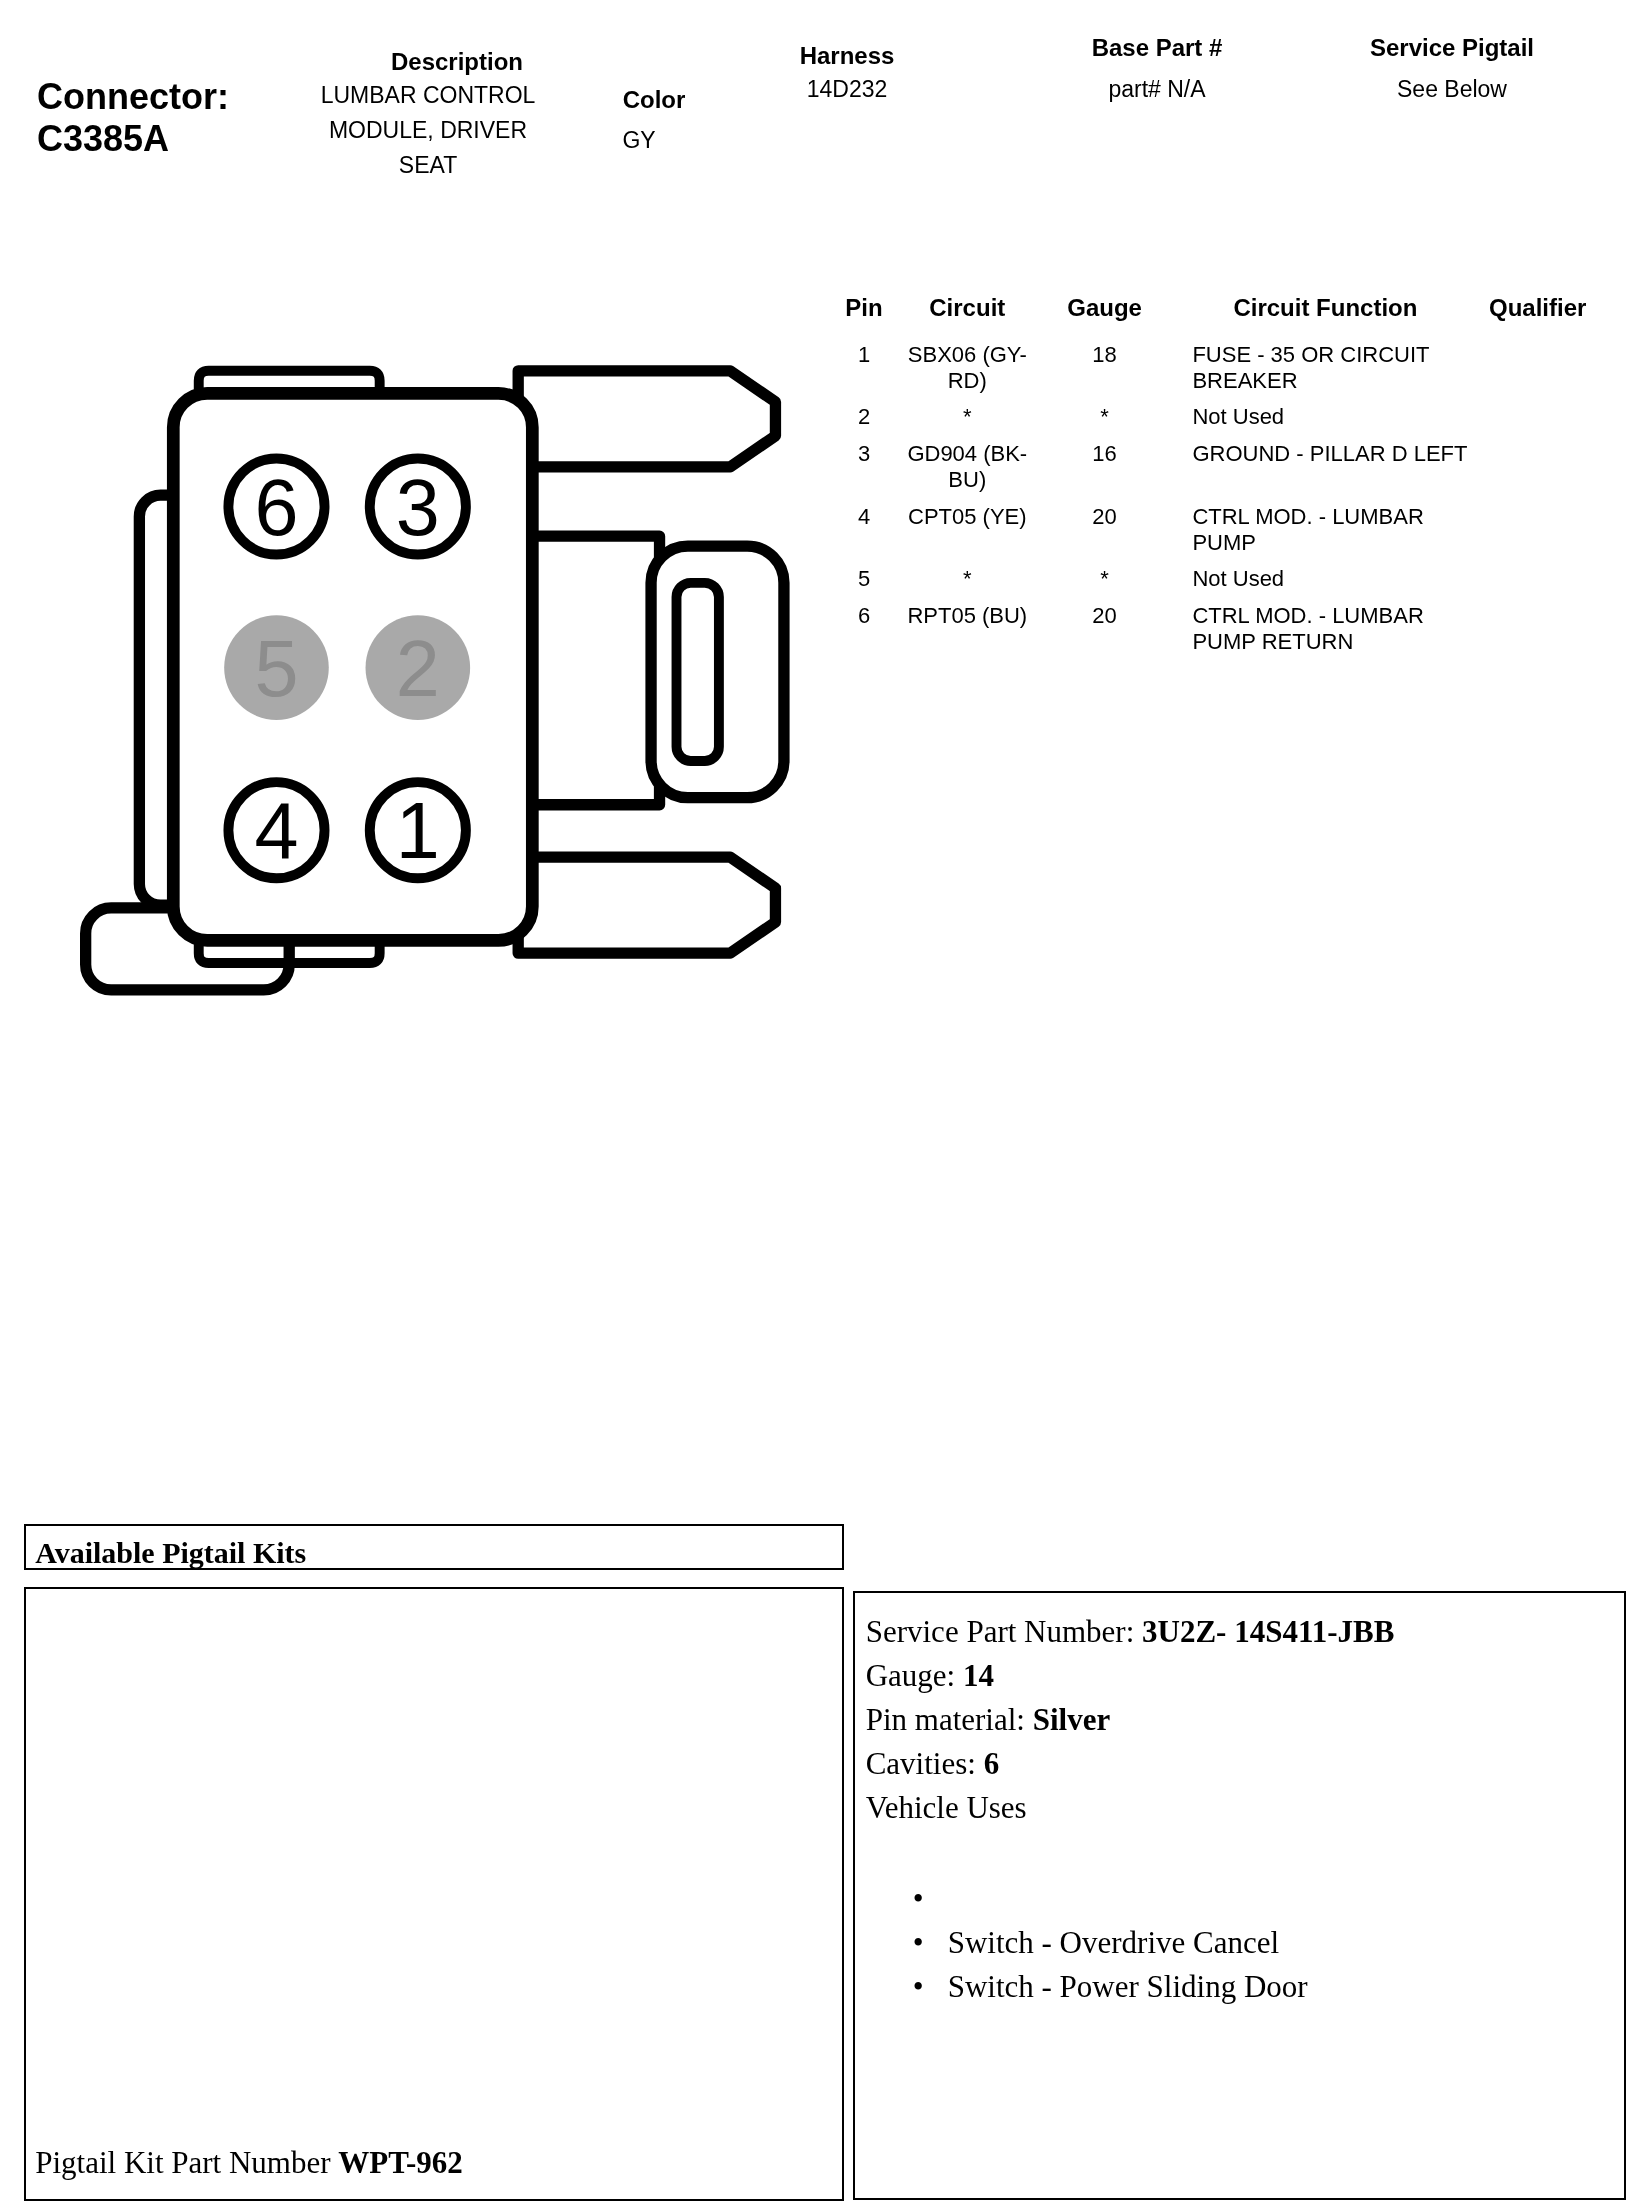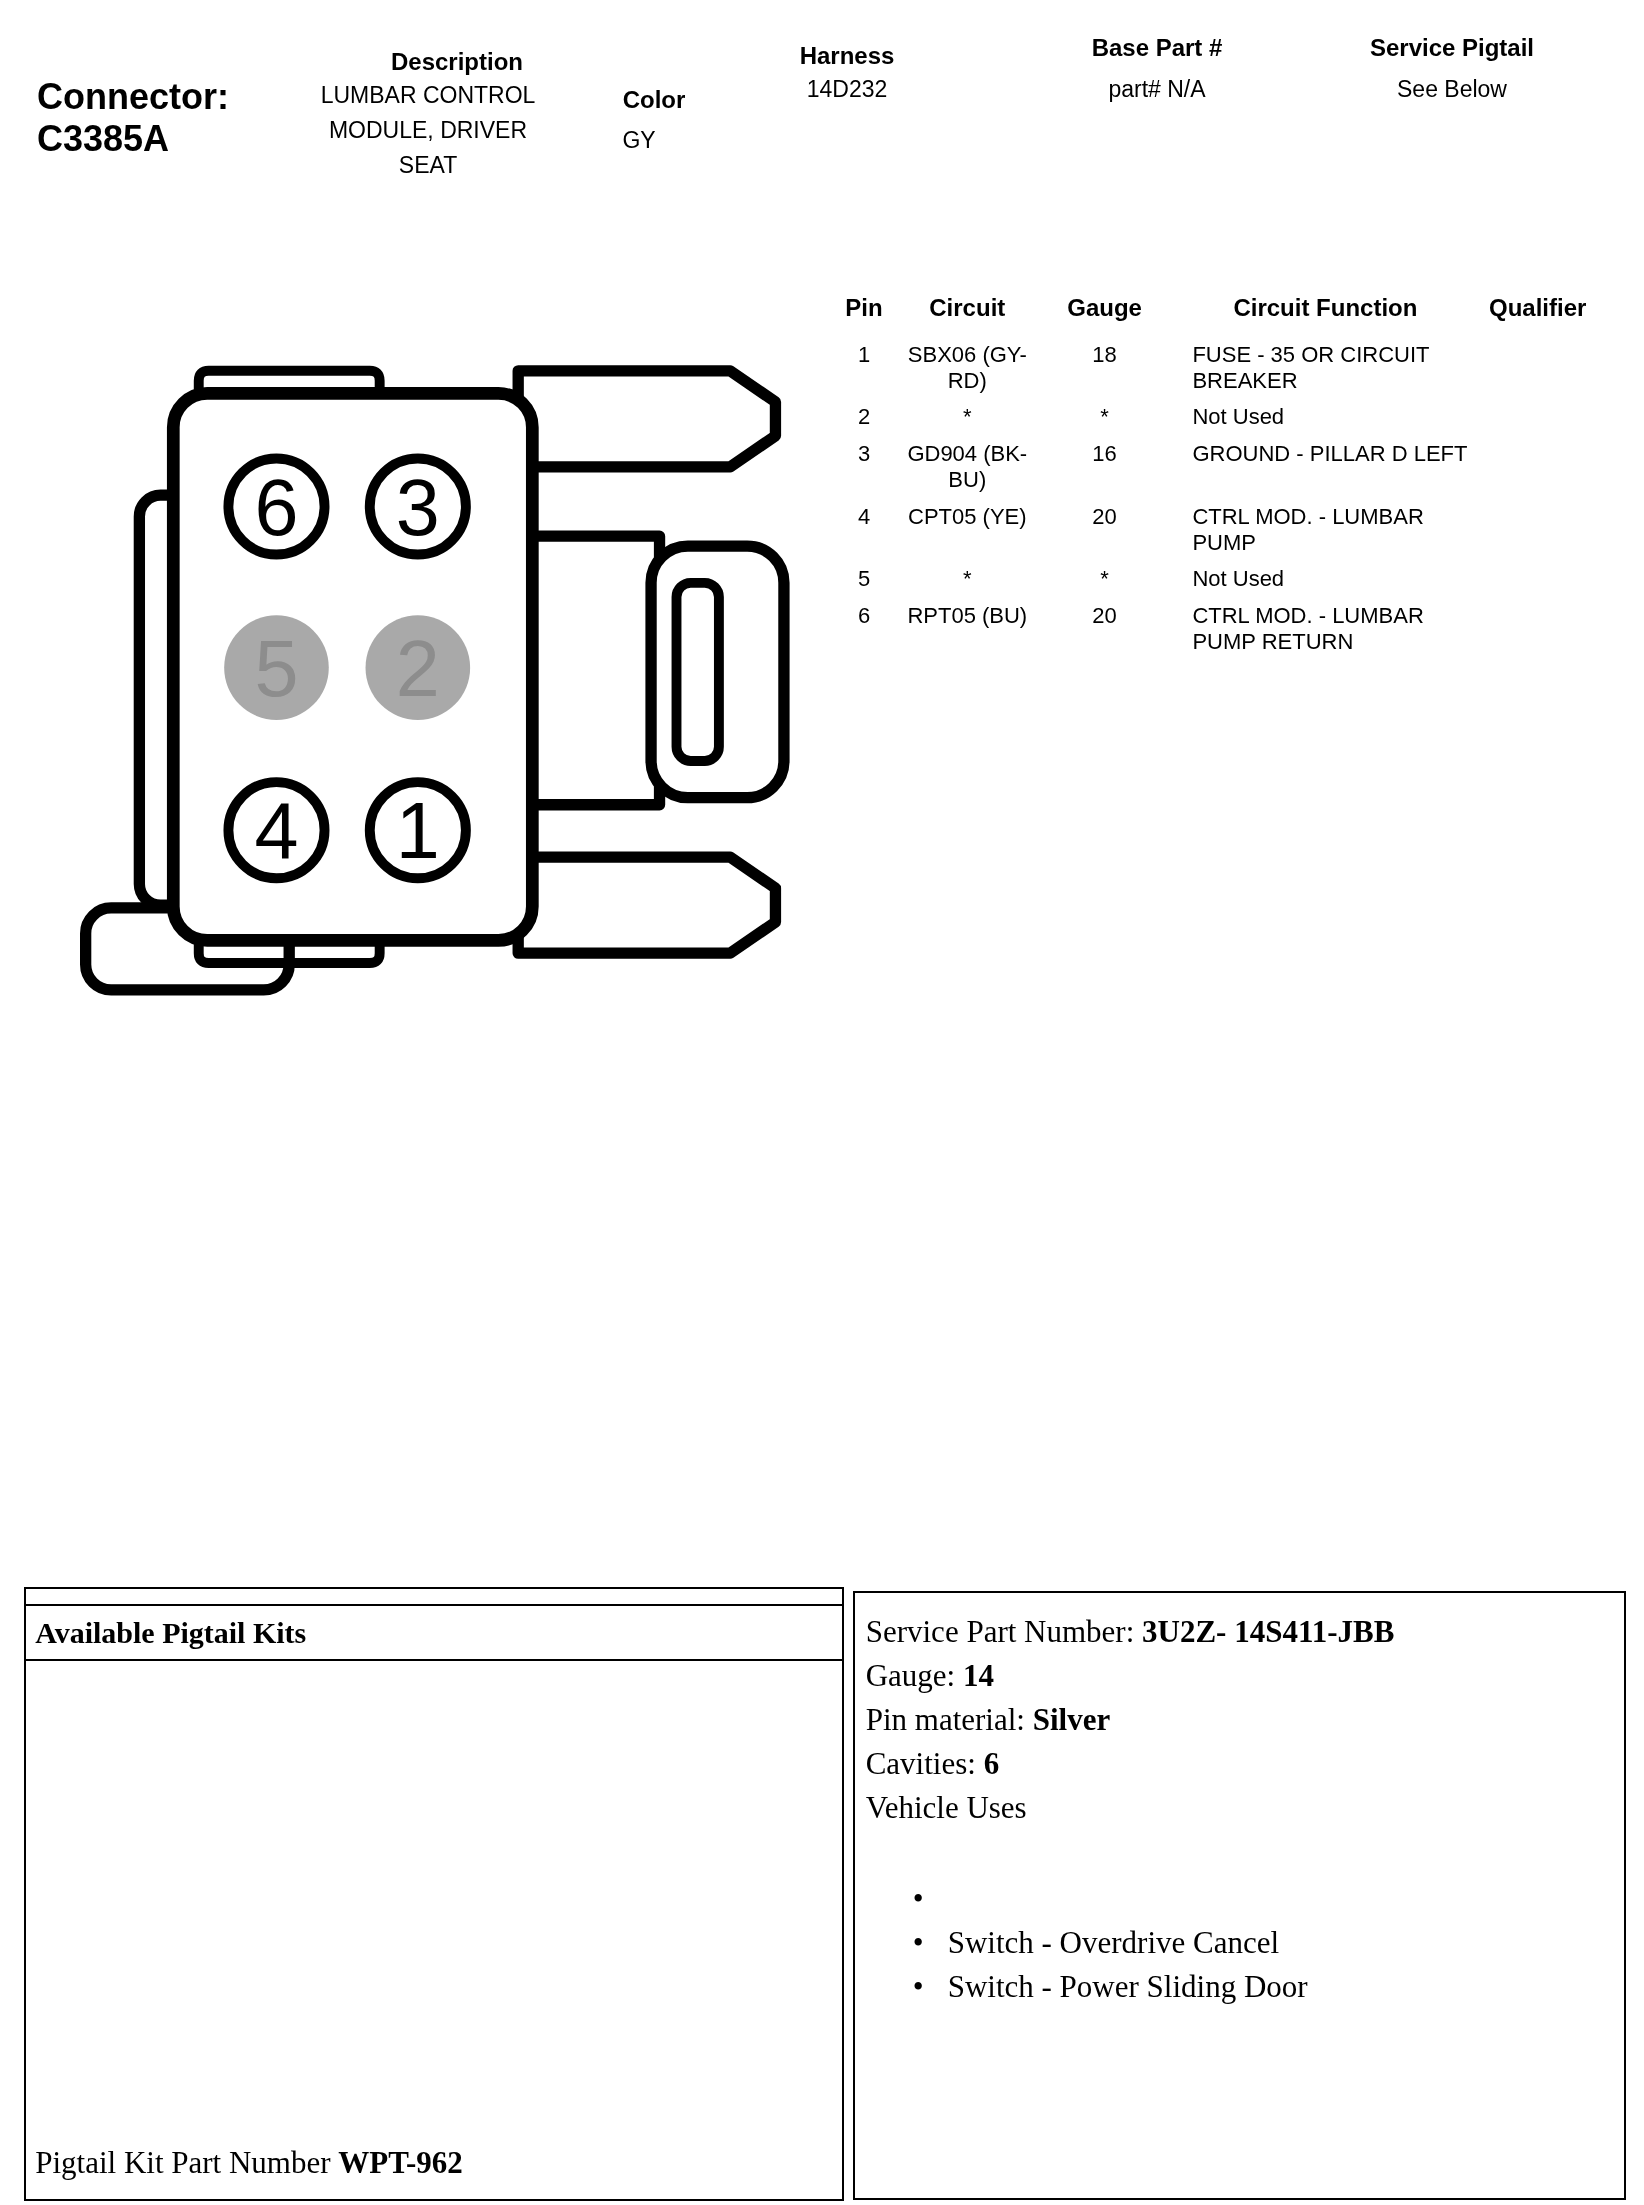--- a/index.html
+++ b/index.html
@@ -36,21 +36,21 @@
   .outline.thin { stroke-width:7; fill:none; }
   .body-rect { stroke-width:9; }
   .pin-circle { fill:#fff; stroke:#000; stroke-width:7; }
   .pin-circle.shaded { fill:#a9a9a9; stroke:none; }
   .pin-num { font-family:"Liberation Sans", sans-serif; font-size:56px; fill:#000; text-anchor:middle; }
   .pin-num.shaded { fill:#8d8d8d; }
 
   
   .serif { font-family:"Liberation Serif", serif;padding-left:16px; }
   .pigtail-title-box {
-    position:absolute; left:24px; top:1604px; width:820px; height:57px;
+    position:absolute; left:24px; top:1524px; width:820px; height:46px;
     border:2.3px solid #000; font-size:30px; font-weight:bold; padding:10px 0 0 9.2px;
   }
   .pigtail-left-box { position:absolute; left:24px; top:1587px; width:820px; height:614px; border:2.3px solid #000; }
   .kit-part-line { position:absolute; left:9.2px; bottom:18.4px; font-size:31px; white-space:nowrap; }
   .pigtail-right-box {
     position:absolute; left:853px; top:1591px; width:773px; height:609px;
     border:2.3px solid #000; padding:17px 7.6px 0 10.7px; font-size:31px; line-height:44px;
   }
   .spec-line b { font-weight:bold; }
   .vehicle-uses-title { }

